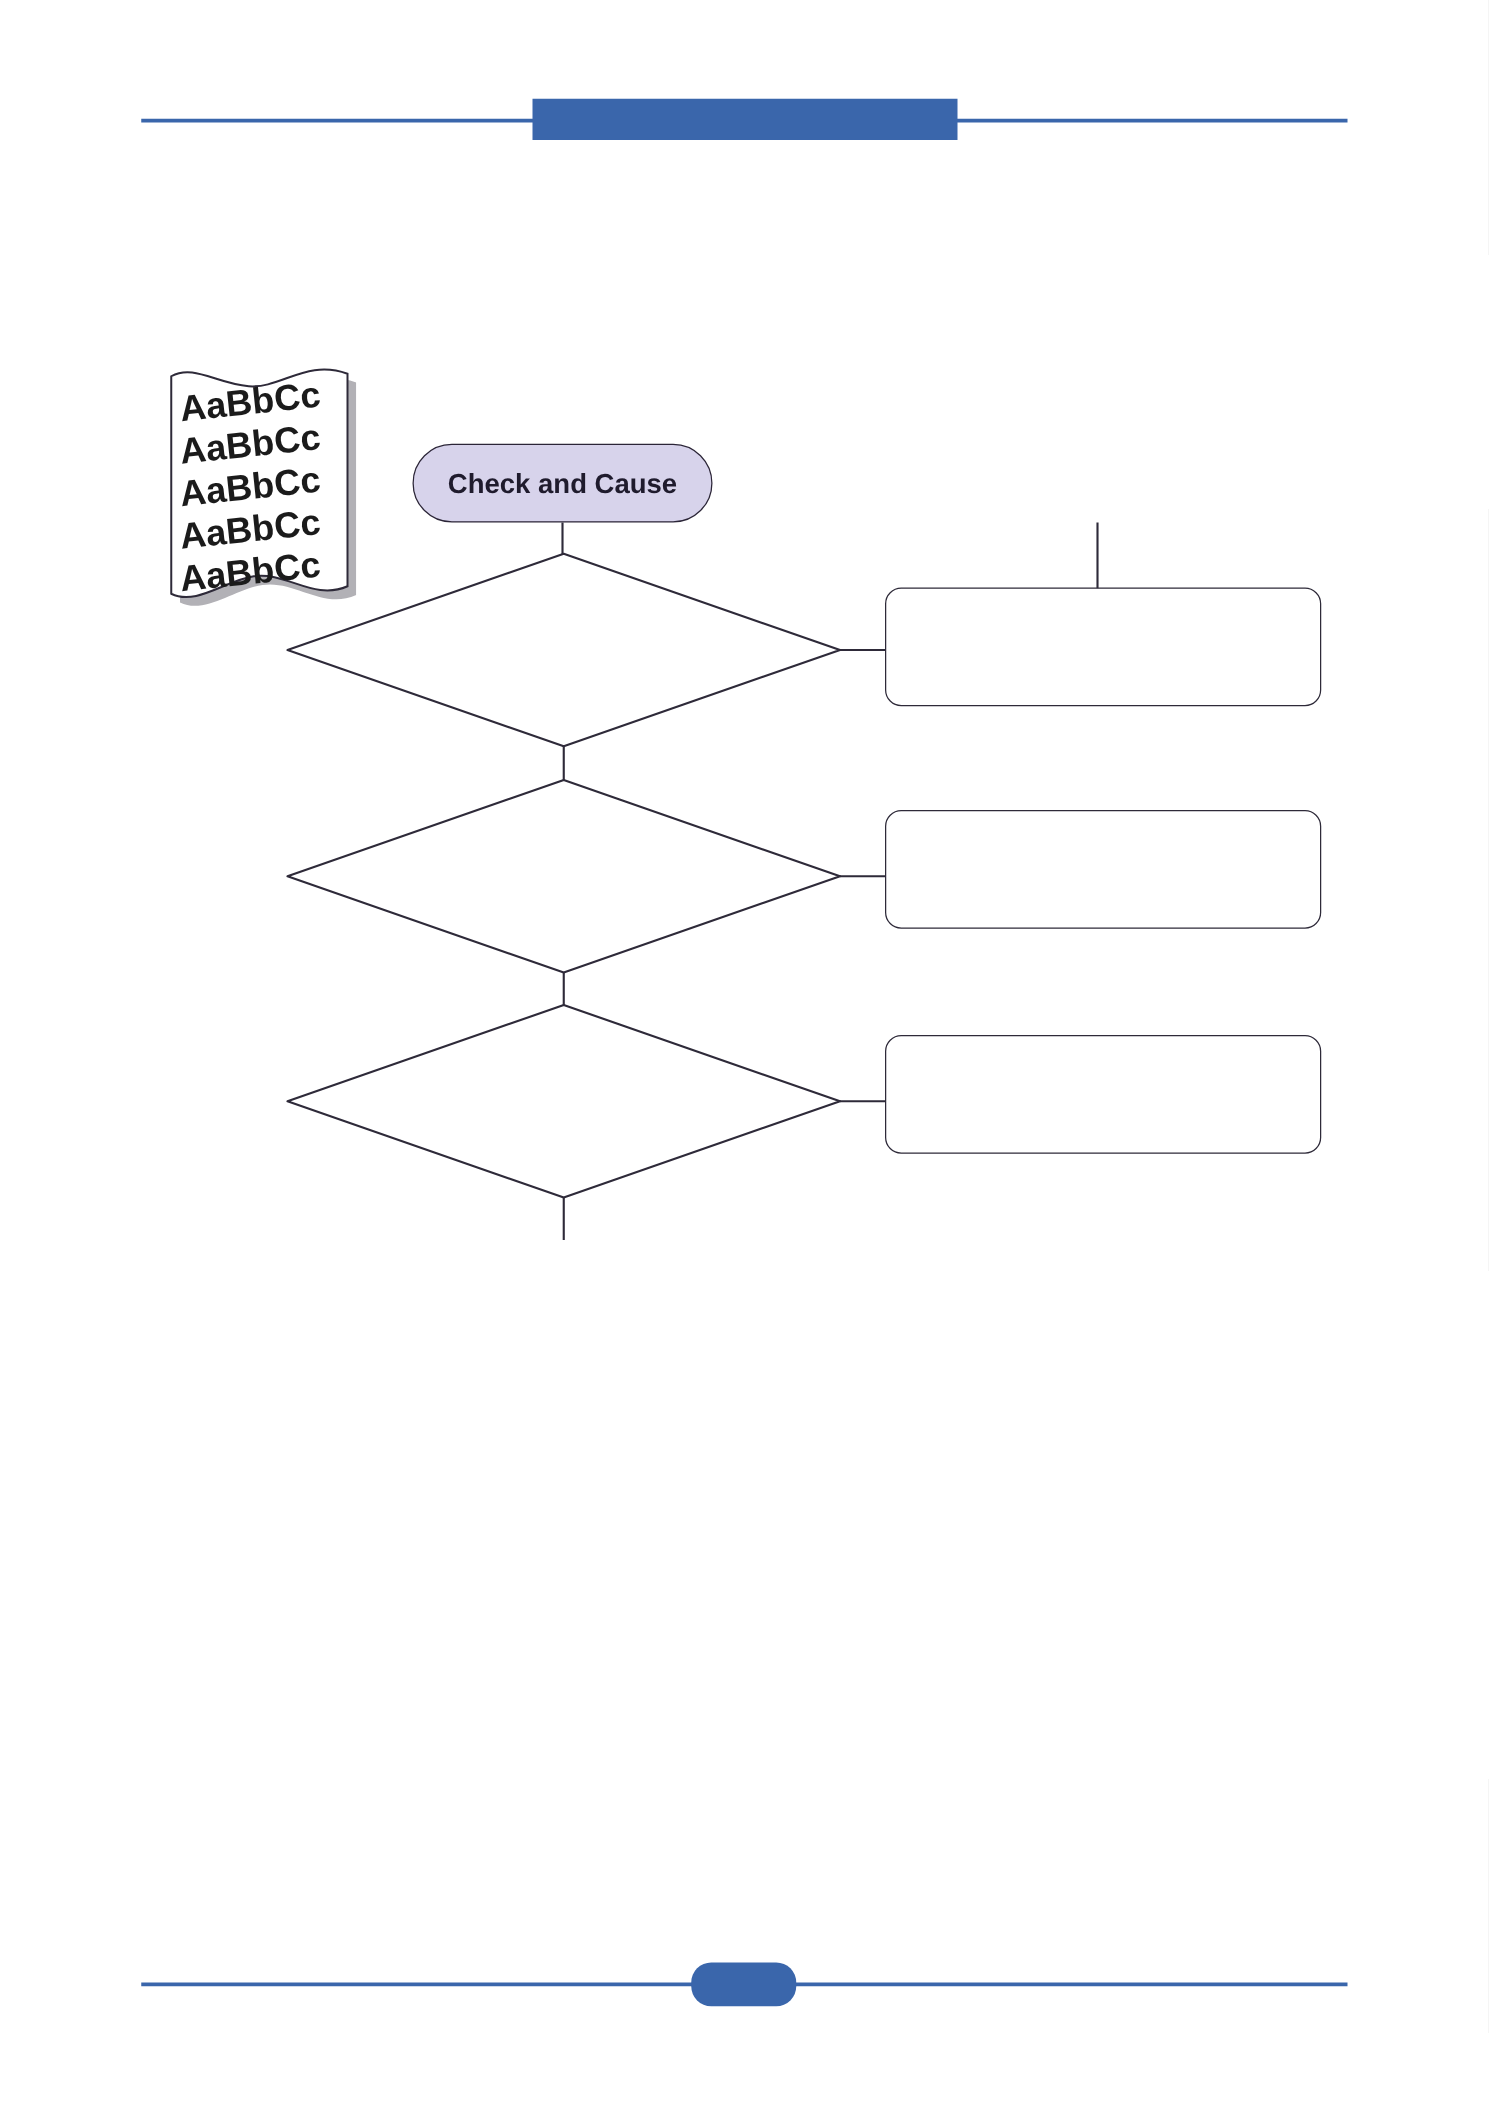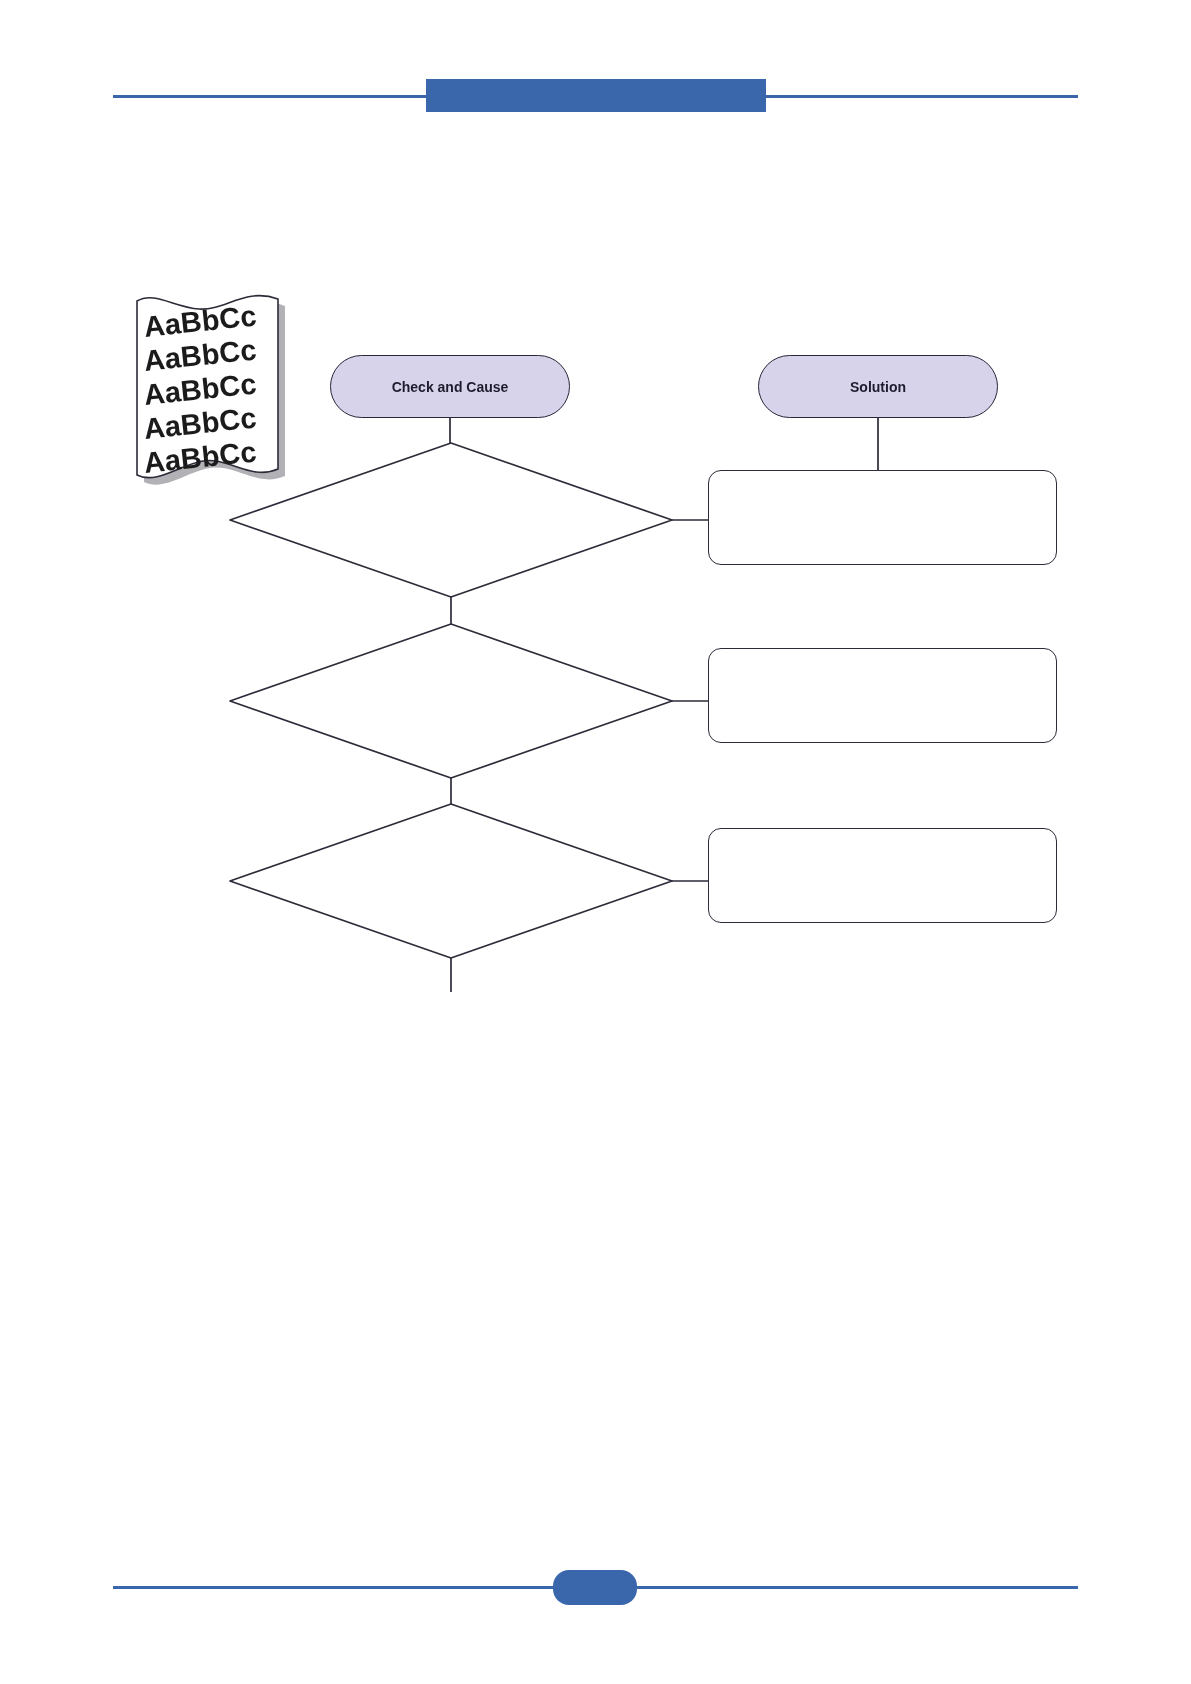--- a/index.html
+++ b/index.html
@@ -30,21 +30,21 @@
   svg.flow{
     position:absolute;left:0;top:0;width:1191px;height:1684px;
   }
   
   .pill{
     position:absolute;height:63px;
     background:#d7d3eb;
     border:1.7px solid #2b2537;
     border-radius:33px;
     display:flex;align-items:center;justify-content:center;
-    font-size:14px;font-weight:bold;color:#1f1b2d;
+    font-size:22px;font-weight:bold;color:#1f1b2d;
     box-sizing:border-box;
   }
   .pill.check{left:330px;top:355px;width:240px;}
   .pill.solution{left:758px;top:355px;width:240px;}
   .pill.end{left:328px;top:991px;width:245px;height:62px;}
   
   .sol-box{
     position:absolute;left:708px;width:349px;height:95px;
     background:#ffffff;
     border:1.7px solid #2e2a39;
@@ -112,23 +112,20 @@
     </g>
   </svg>
 
   <div class="diamond-label d1"></div>
   <div class="diamond-label d2"></div>
   <div class="diamond-label d3"></div>
 
   <div class="pill check">
     <span>Check and Cause</span>
   </div>
-  <div class="pill solution">
-    <span>Solution</span>
-  </div>
 
   <div class="sol-box b1"></div>
   <div class="sol-box b2"></div>
   <div class="sol-box b3"></div>
 
   <div class="rule footer"></div>
   <div class="footer-badge"></div>
 
 </div>
 

